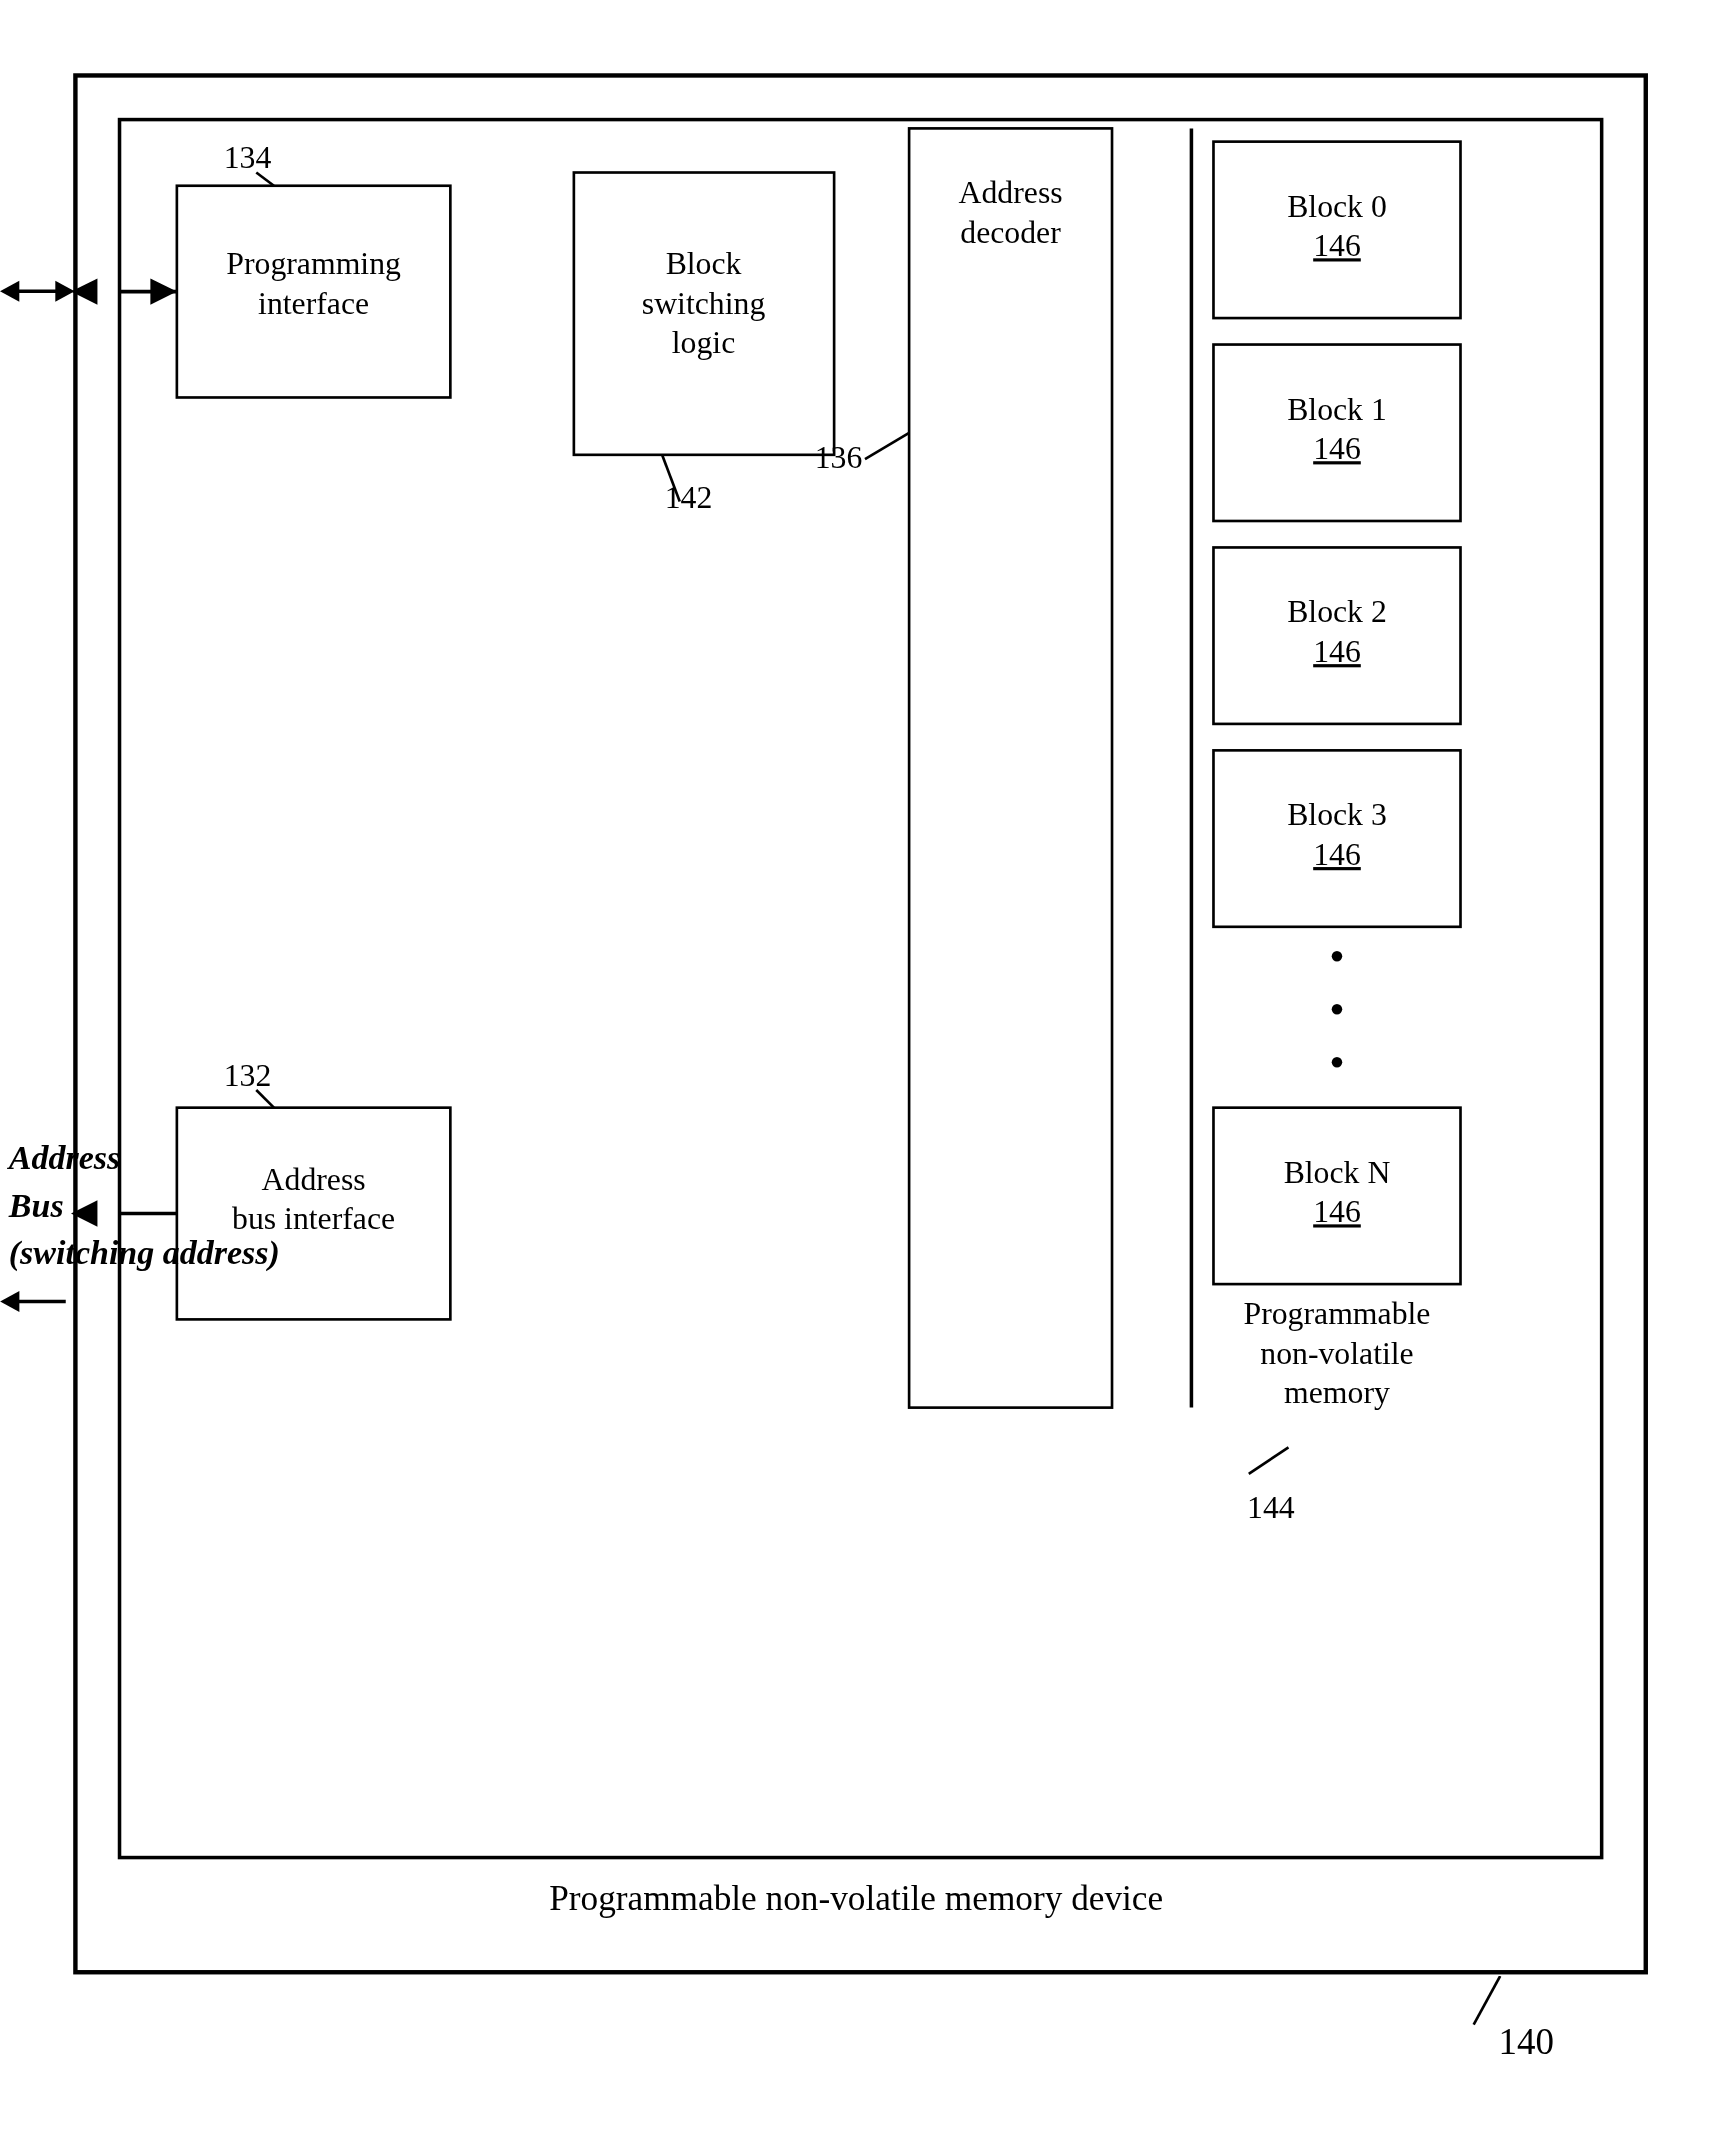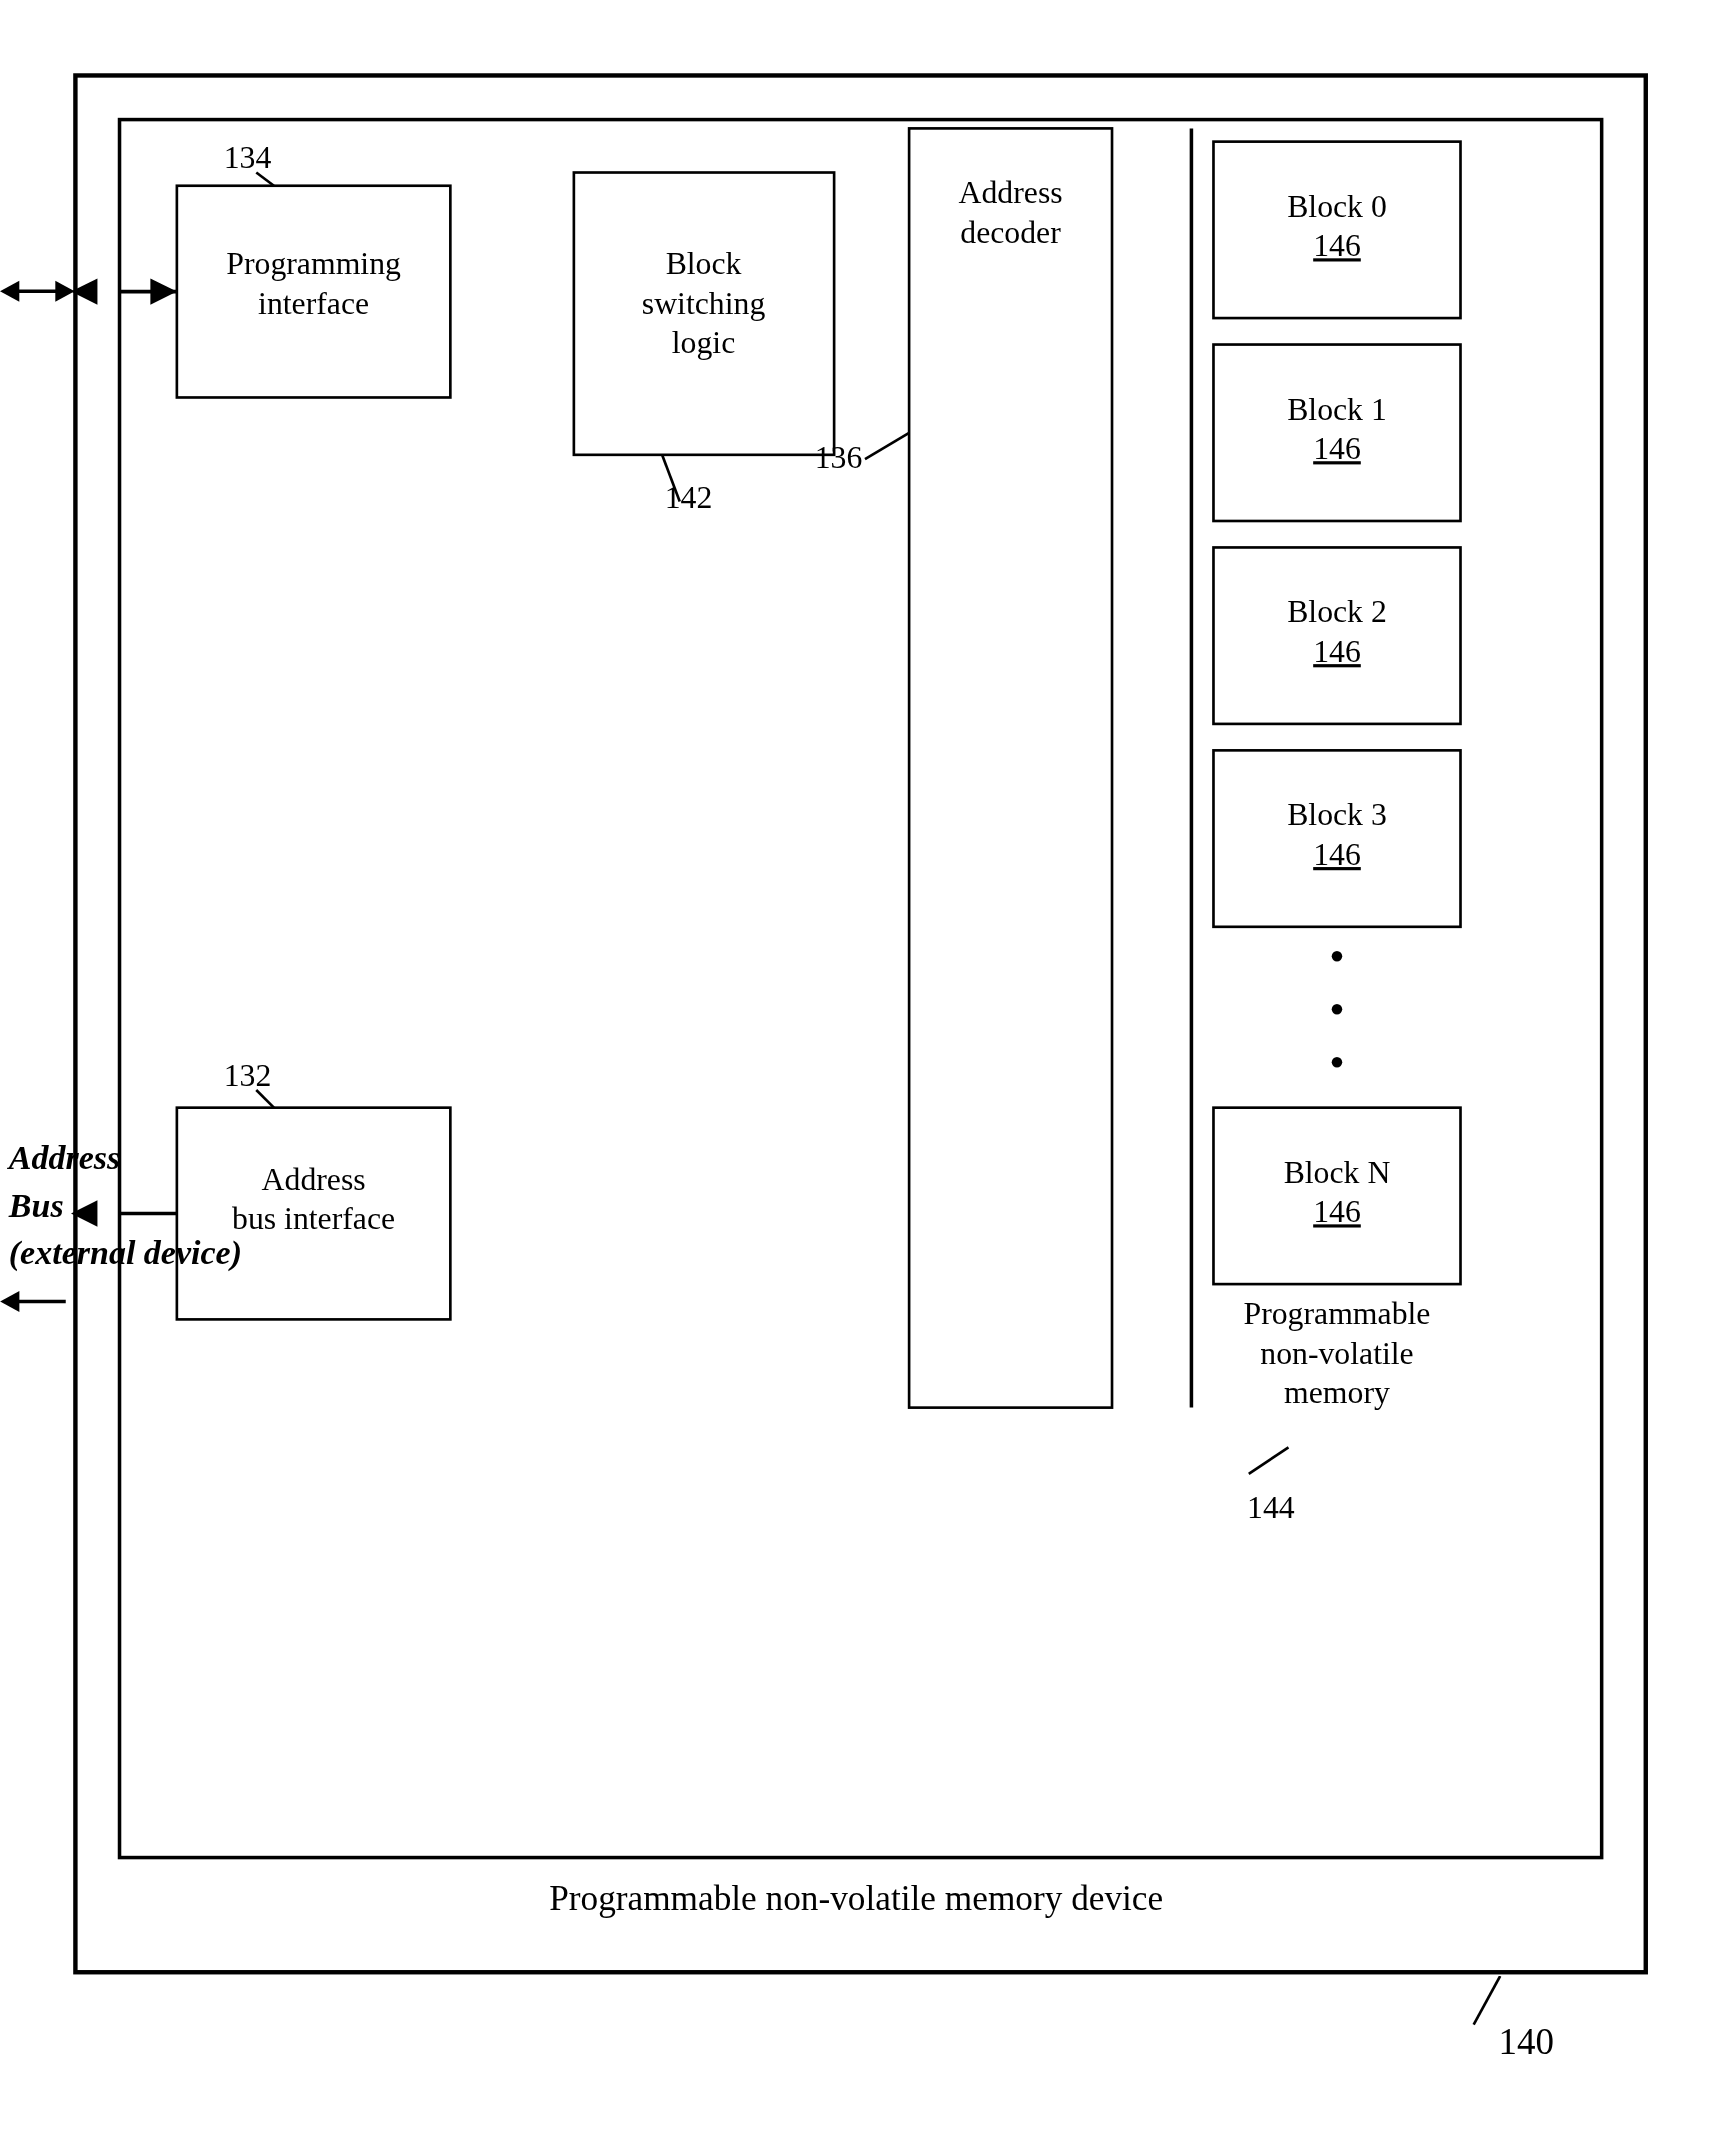--- a/index.html
+++ b/index.html
@@ -444,21 +444,21 @@
 
     <line x1="10" y1="250" x2="75" y2="250" stroke="black" stroke-width="4"></line>
     <polygon points="0,250 22,238 22,262" fill="black"></polygon>
 
     <polygon points="85,250 63,238 63,262" fill="black"></polygon>
   </svg>
 
   <div style="position:absolute; top:1134px; left:8.8px; font-family:'Times New Roman',Times,serif; font-size:34px; line-height:1.4; font-weight:bold; font-style:italic;">
     <div>Address</div>
     <div>Bus</div>
-    <div>(external device)</div>
+    <div>(switching address)</div>
   </div>
 
   <svg style="position:absolute; top:1284px; left:0px;" width="79" height="35" viewBox="0 0 90 40">
     <line x1="10" y1="20" x2="75" y2="20" stroke="black" stroke-width="4"></line>
     <polygon points="0,20 22,8 22,32" fill="black"></polygon>
   </svg>
 
   <div style="position:absolute; top:2020px; right:176px; font-family:'Times New Roman',Times,serif; font-size:37px;">140</div>
 
   <svg style="position:absolute; top:1976px; right:212px;" width="71" height="53" viewBox="0 0 80 60">

